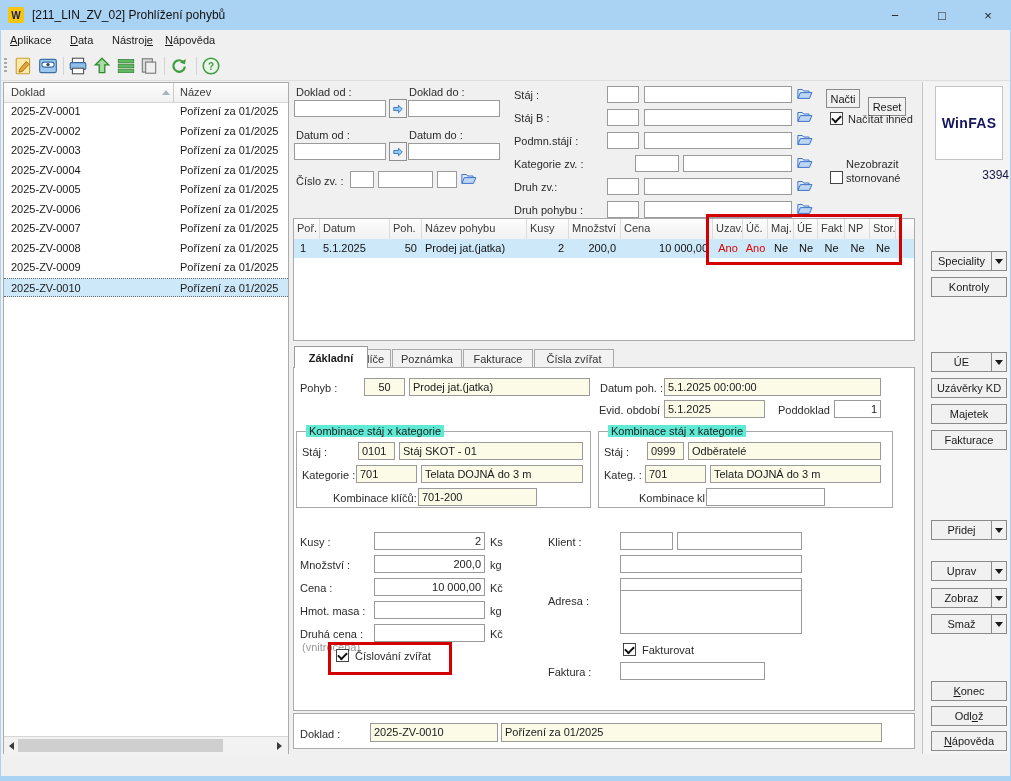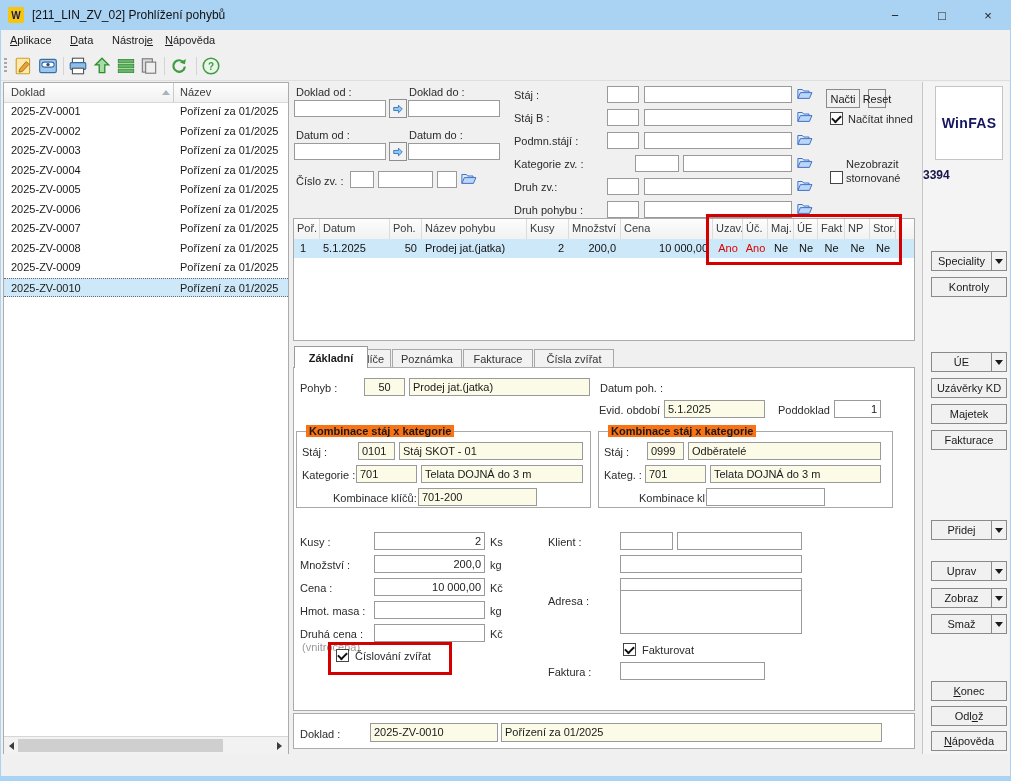--- a/index.html
+++ b/index.html
@@ -18,21 +18,21 @@
   .dd i{width:0;height:0;border-left:4px solid transparent;border-right:4px solid transparent;border-top:5px solid #1a1a1a}
   .u{text-decoration:underline}
   .cb{position:absolute;width:13px;height:13px;background:#fff;border:1px solid #454545;box-sizing:border-box}
   .cb .mark{position:absolute;left:1px;top:2px;width:7px;height:4px;border-left:2px solid #111;
             border-bottom:2px solid #111;transform:rotate(-45deg)}
   .redbox{position:absolute;border:3px solid #d40000;z-index:50;pointer-events:none}
   .folder{position:absolute;width:16px;height:13px}
   .abtn{position:absolute;width:18px;height:19px;background:#f3f3f3;border:1px solid #8f8f8f;box-sizing:border-box;
         display:flex;align-items:center;justify-content:center;padding:0}
   .panel{position:absolute;background:#fff;border:1px solid #ababab;box-sizing:border-box}
-  .gtitle{position:absolute;background:#f97316;padding:0 3px;font-weight:bold;line-height:12px}
+  .gtitle{position:absolute;background:#5eead4;padding:0 3px;font-weight:normal;line-height:12px}
   .group{position:absolute;border:1px solid #a8a8a8}
   
   #titlebar{position:absolute;left:0;top:0;width:1011px;height:30px;background:#a9d2f3}
   #titleicon{position:absolute;left:8px;top:7px;width:16px;height:16px;background:#f6c50d;border-radius:2px;
              display:flex;align-items:center;justify-content:center;font-weight:bold;font-size:10px;color:#1a1a5a}
   #titletext{position:absolute;left:32px;top:8px;font-size:12px;color:#111;white-space:nowrap}
   .wbtn{position:absolute;top:0;width:46px;height:30px;display:flex;align-items:center;justify-content:center;
         font-size:13px;color:#222}
   
   #menubar{position:absolute;left:0;top:30px;width:1011px;height:22px;background:#f0f0f0}
@@ -67,21 +67,21 @@
   .flagred{color:#dd0000}
   
   .tab{position:absolute;box-sizing:border-box;display:flex;align-items:center;justify-content:center;white-space:nowrap}
   .tab.on{top:346px;height:22px;background:#fff;border:1px solid #9a9a9a;border-bottom:none;font-weight:bold;z-index:5}
   .tab.off{top:349px;height:19px;background:#f2f2f2;border:1px solid #a8a8a8;border-bottom:none;color:#333}
   
   #sidebar{position:absolute;left:922px;top:82px;width:86px;height:672px;background:#f4f4f4;border-left:1px solid #c6c6c6}
   #winfasbox{position:absolute;left:12px;top:4px;width:66px;height:72px;background:#fff;border:1px solid #c4c4c4;
              display:flex;align-items:center;justify-content:center}
   #winfaslogo{font-weight:800;font-size:14px;color:#151560;letter-spacing:0.3px}
-  #appnum{position:absolute;left:0;top:86px;width:86px;text-align:left;font-weight:bold;font-size:12px;color:#16164a}
+  #appnum{position:absolute;left:0;top:86px;width:86px;text-align:right;font-weight:normal;font-size:12px;color:#16164a}
   .sbtn{left:8px;width:76px;height:20px}
   
   #statusbar{position:absolute;left:0;top:755px;width:1011px;height:21px;background:#f0f0f0;border-top:1px solid #d7d7d7}
   #infoicon{position:absolute;left:5px;top:3px;width:13px;height:13px;border:1px solid #74aede;border-radius:50%;background:#fff}
   #infoicon::before{content:"";position:absolute;left:5px;top:2px;width:2px;height:2px;background:#4a90c8;border-radius:50%}
   #infoicon::after{content:"";position:absolute;left:5px;top:5px;width:2px;height:5px;background:#4a90c8}
   #grip{position:absolute;right:2px;bottom:2px;width:13px;height:13px;
         background:repeating-linear-gradient(135deg,transparent 0 3px,#bdbdbd 3px 5px);
         clip-path:polygon(100% 0,100% 100%,0 100%)}
   .edge{position:absolute;background:#a9d2f3}
@@ -292,21 +292,21 @@
     </svg>
 
   <div class="lbl" style="left:514px;top:204px">Druh pohybu :</div>
   <div class="inp" style="left:607px;top:201px;width:32px;height:17px"></div>
   <div class="inp" style="left:644px;top:201px;width:148px;height:17px"></div>
   <svg class="folder" style="left:797px;top:202px">
       <use href="#sym-folder"></use>
     </svg>
 
   <div class="btn" style="left:826px;top:89px;width:34px;height:19px">Načti</div>
-  <div class="btn" style="left:868px;top:89px;width:18px;height:19px">Reset</div>
+  <div class="btn" style="left:868px;top:97px;width:38px;height:19px">Reset</div>
   <div class="cb" style="left:830px;top:112px">
       <span class="mark"></span>
     </div>
   <div class="lbl" style="left:848px;top:113px">Načítat ihned</div>
   <div class="lbl" style="left:846px;top:158px">Nezobrazit</div>
   <div class="cb" style="left:830px;top:171px"></div>
   <div class="lbl" style="left:846px;top:172px">stornované</div>
 
   <div class="panel" id="gridpanel">
     <div id="ghead">
@@ -352,20 +352,21 @@
   <div class="tab off" style="left:392px;width:70px">Poznámka</div>
   <div class="tab off" style="left:463px;width:70px">Fakturace</div>
   <div class="tab off" style="left:534px;width:80px">Čísla zvířat</div>
 
   <div class="panel" style="left:293px;top:367px;width:622px;height:344px"></div>
 
   <div class="lbl" style="left:300px;top:382px">Pohyb :</div>
   <div class="inp ro ac" style="left:364px;top:378px;width:41px;height:18px">50</div>
   <div class="inp ro" style="left:409px;top:378px;width:181px;height:18px">Prodej jat.(jatka)</div>
   <div class="lbl" style="left:600px;top:382px">Datum poh. :</div>
+  <div class="inp ro" style="left:664px;top:378px;width:217px;height:18px">5.1.2025 00:00:00</div>
   <div class="lbl" style="left:599px;top:404px">Evid. období :</div>
   <div class="inp ro" style="left:664px;top:400px;width:101px;height:18px">5.1.2025</div>
   <div class="lbl" style="left:778px;top:404px">Poddoklad :</div>
   <div class="inp ar" style="left:834px;top:400px;width:47px;height:18px">1</div>
 
   <div class="group" style="left:296px;top:431px;width:293px;height:75px"></div>
   <div class="gtitle" style="left:306px;top:425px">Kombinace stáj x kategorie</div>
   <div class="lbl" style="left:302px;top:446px">Stáj :</div>
   <div class="inp ro" style="left:358px;top:442px;width:37px;height:18px">0101</div>
   <div class="inp ro" style="left:399px;top:442px;width:184px;height:18px">Stáj SKOT - 01</div>

